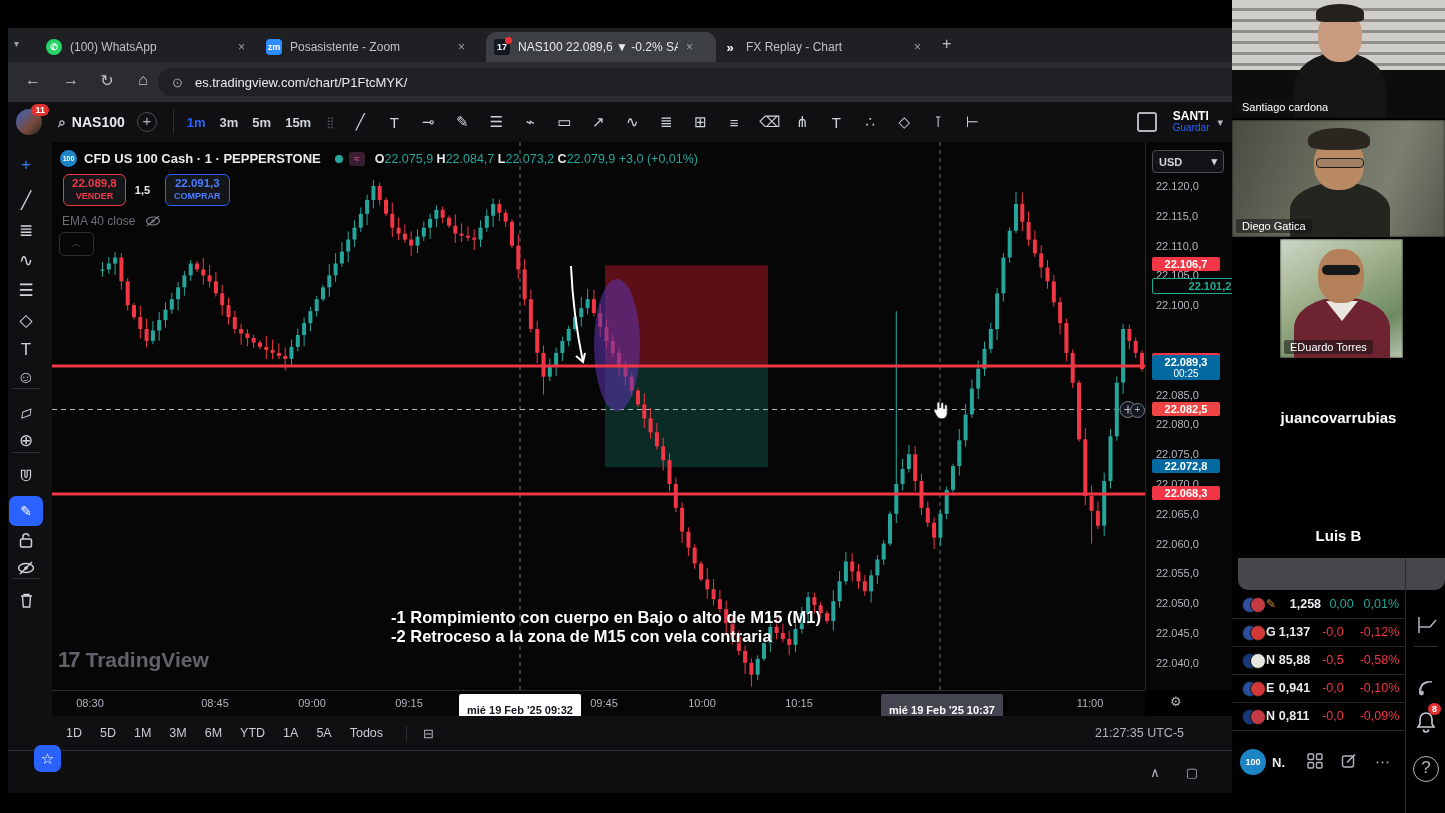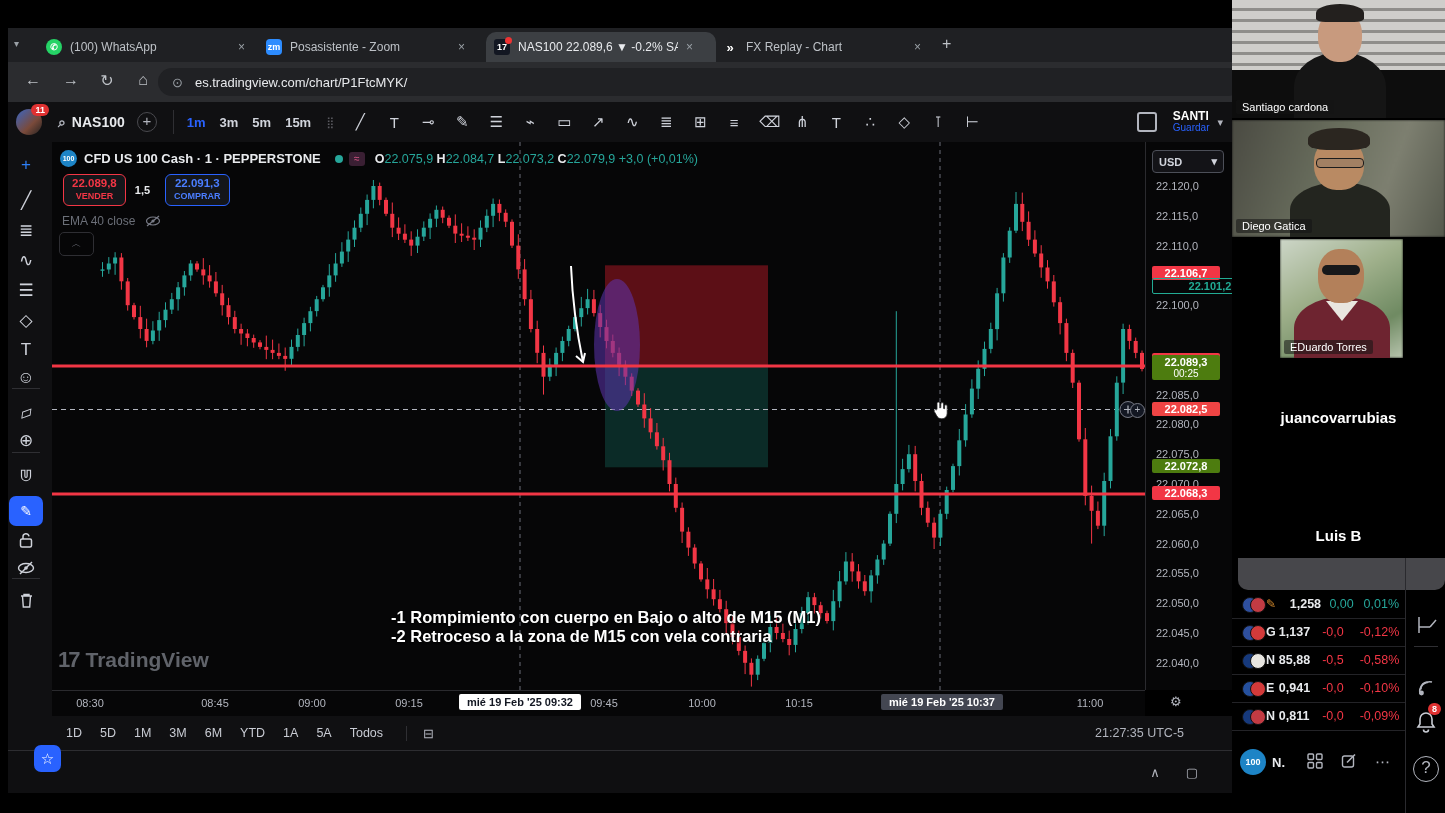--- a/index.html
+++ b/index.html
@@ -84,29 +84,29 @@
   #handcursor{position:absolute;left:880px;top:258px;z-index:5;}
   
   #priceaxis{left:1145px;top:142px;width:87px;height:548px;background:#060607;border-left:1px solid #2a2a2e;
        font-size:11px;color:#b2b5be;}
   #usdbtn{position:absolute;left:6px;top:8px;width:58px;height:21px;border:1px solid #4c4f58;border-radius:4px;
        color:#d1d4dc;font-size:11px;font-weight:bold;display:flex;align-items:center;justify-content:space-between;
        padding:0 6px;background:#131317;}
   .ptick{position:absolute;left:10px;white-space:nowrap;}
   .plabel{position:absolute;left:0px;width:64px;text-align:center;border-radius:2px;font-weight:bold;
        font-size:11px;color:#fff;padding:1px 2px;white-space:nowrap;}
-  .plabel.red{background:#f23645;} .plabel.green{background:#4d7c0f;}
+  .plabel.red{background:#f23645;} .plabel.green{background:#0369a1;}
   .plabel.gray{background:#787b86;} .plabel.dark{background:#ef4444;}
   .plabel.greenline{background:transparent;border:1px solid #22ab94;color:#22ab94;}
   
   #timeaxis{left:52px;top:690px;width:1093px;height:26px;background:#060607;border-top:1px solid #2a2a2e;
        font-size:11px;color:#b2b5be;}
   .ttick{position:absolute;top:6px;transform:translateX(-50%);}
   .tmark{position:absolute;top:3px;transform:translateX(-50%);font-size:11px;font-weight:bold;border-radius:2px;
-       padding:2px 8px;white-space:nowrap;}
+       padding:10px 8px;white-space:nowrap;}
   .tmark.light{background:#fff;color:#131722;}
   .tmark.dark{background:#434651;color:#fff;}
   #axgear{left:1170px;top:694px;color:#b2b5be;font-size:13px;}
   
   #rangebar{left:8px;top:716px;width:1224px;height:34px;background:#101012;display:flex;align-items:center;
        font-size:12.5px;color:#c9ccd4;}
   .rng{margin:0 9px;}
   #rngcal{margin-left:14px;color:#b2b5be;border-left:1px solid #2f2f33;padding-left:16px;font-size:13px;}
   #clock{margin-left:auto;margin-right:48px;font-size:12.5px;color:#b2b5be;}
   
@@ -674,21 +674,21 @@
       <div class="ptick" style="top: 247px;">22.085,0</div>
       <div class="ptick" style="top: 276px;">22.080,0</div>
       <div class="ptick" style="top: 306px;">22.075,0</div>
       <div class="ptick" style="top: 336px;">22.070,0</div>
       <div class="ptick" style="top: 366px;">22.065,0</div>
       <div class="ptick" style="top: 396px;">22.060,0</div>
       <div class="ptick" style="top: 425px;">22.055,0</div>
       <div class="ptick" style="top: 455px;">22.050,0</div>
       <div class="ptick" style="top: 485px;">22.045,0</div>
       <div class="ptick" style="top: 515px;">22.040,0</div>
-      <div class="plabel red" style="top: 124px; left: 6px;">22.106,7</div>
+      <div class="plabel red" style="top: 115px; left: 6px;">22.106,7</div>
       <div class="plabel greenline" style="top: 136px; left: 6px; padding-left: 25px;">22.101,2</div>
       <div class="plabel red" style="top: 211px; left: 6px;">22.090,6</div>
       <div class="plabel gray" style="top: 216px; left: 6px;">22.089,8</div>
       <div class="plabel green" style="top: 213px; left: 6px;">22.089,3<div style="font-size: 10px; font-weight: normal;">00:25</div></div>
       <div class="plabel dark" style="top: 260px; left: 6px;">22.082,5</div>
       <div style="position: absolute; left: -16px; top: 261px; width: 13px; height: 13px; border: 1px solid rgb(120, 123, 134); border-radius: 50%; color: rgb(178, 181, 190); font-size: 10px; line-height: 12px; text-align: center; background: rgb(19, 23, 34);">+</div>
       <div class="plabel green" style="top: 317px; left: 6px;">22.072,8</div>
       <div class="plabel red" style="top: 344px; left: 6px;">22.068,3</div>
     </div>
 

